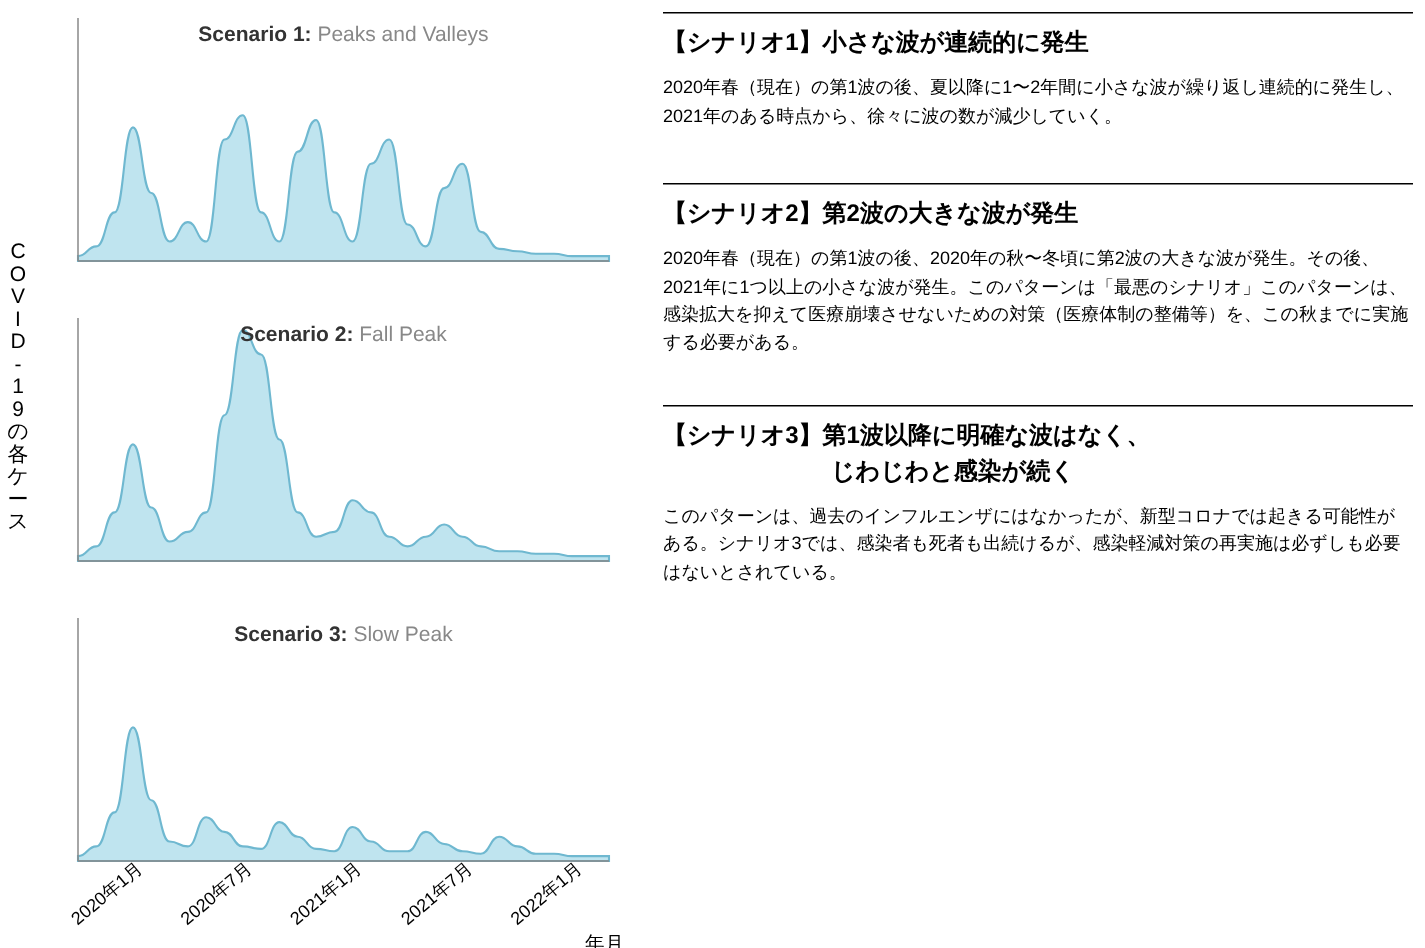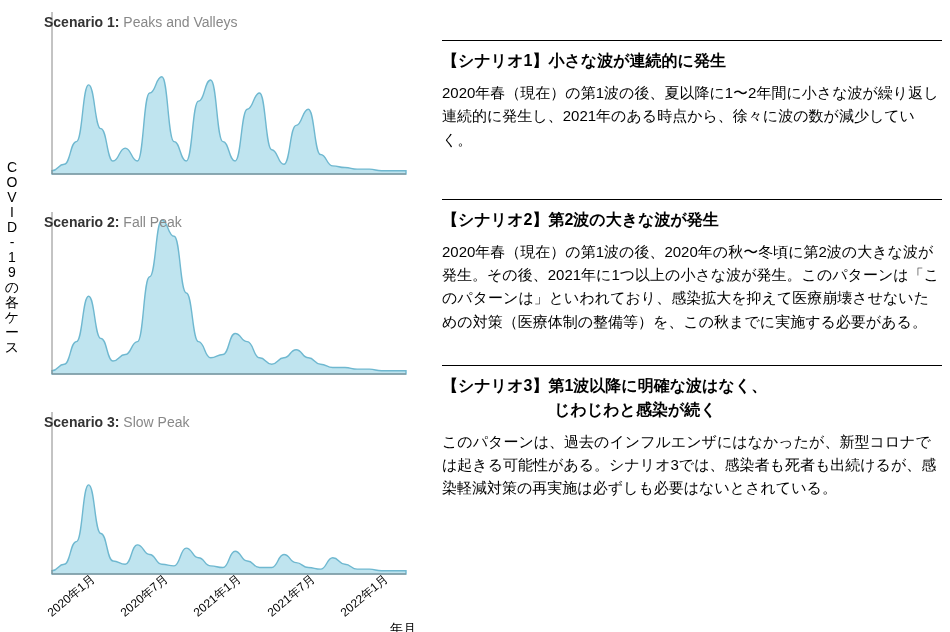--- a/index.html
+++ b/index.html
@@ -36,20 +36,21 @@
     position: relative;
     width: 370px;
     height: 172px;
     margin-bottom: 28px;
   }
   .chart-title {
     position: absolute;
     top: 6px;
     left: 0;
     width: 370px;
+    text-align: center;
     font-size: 14px;
   }
   .chart-title .strong { font-weight: 700; color: #333; }
   .chart-title .thin { font-weight: 400; color: #888; }
   .chart-svg {
     position: absolute;
     left: 0;
     top: 0;
     width: 370px;
     height: 172px;
@@ -77,35 +78,34 @@
     margin-top: 32px;
   }
   .right {
     position: absolute;
     left: 442px;
     top: 8px;
     width: 500px;
   }
   .section {
     margin-bottom: 30px;
-    margin-top: 32px;
   }
   .section hr {
     border: none;
     border-top: 1px solid #000;
     margin: 0 0 8px 0;
   }
   .sec-title {
     font-size: 16px;
     font-weight: 700;
     margin: 4px 0 8px 0;
     line-height: 1.5;
   }
   .sec-body {
-    font-size: 15px;
+    font-size: 12px;
     line-height: 1.55;
   }
 </style>
 </head>
 <body>
 <div class="page">
 
 <div class="vlabel">
       <div>C</div>
       <div>O</div>
@@ -166,24 +166,24 @@
       <div class="xtick" style="left: 296.966px; top: 28px;">2022年1月</div>
       <div class="xunit">年月</div>
     </div>
 
 <div class="right">
   <div class="section">
     <hr>
     <div class="sec-title">【シナリオ1】小さな波が連続的に発生</div>
     <div class="sec-body">2020年春（現在）の第1波の後、夏以降に1〜2年間に小さな波が繰り返し連続的に発生し、2021年のある時点から、徐々に波の数が減少していく。</div>
   </div>
-  <div class="section" style="margin-top:48px">
+  <div class="section" style="margin-top:36px">
     <hr>
     <div class="sec-title">【シナリオ2】第2波の大きな波が発生</div>
-    <div class="sec-body">2020年春（現在）の第1波の後、2020年の秋〜冬頃に第2波の大きな波が発生。その後、2021年に1つ以上の小さな波が発生。このパターンは「このパターンは」といわれており、感染拡大を抑えて医療崩壊させないための対策（医療体制の整備等）を、この秋までに実施する必要がある。</div>
+    <div class="sec-body">2020年春（現在）の第1波の後、2020年の秋〜冬頃に第2波の大きな波が発生。その後、2021年に1つ以上の小さな波が発生。このパターンは「最悪のシナリオ」このパターンは、感染拡大を抑えて医療崩壊させないための対策（医療体制の整備等）を、この秋までに実施する必要がある。</div>
   </div>
   <div class="section" style="margin-top:32px">
     <hr>
     <div class="sec-title" style="white-space:pre-line">【シナリオ3】第1波以降に明確な波はなく、
 　　　　　　　じわじわと感染が続く</div>
     <div class="sec-body">このパターンは、過去のインフルエンザにはなかったが、新型コロナでは起きる可能性がある。シナリオ3では、感染者も死者も出続けるが、感染軽減対策の再実施は必ずしも必要はないとされている。</div>
   </div>
 </div>
 
 </div>

